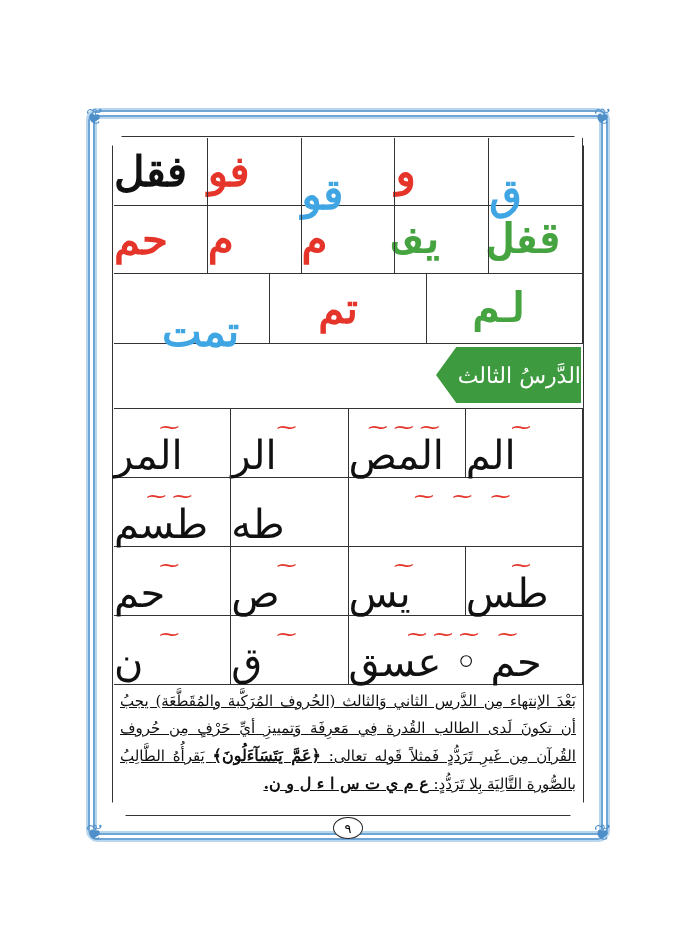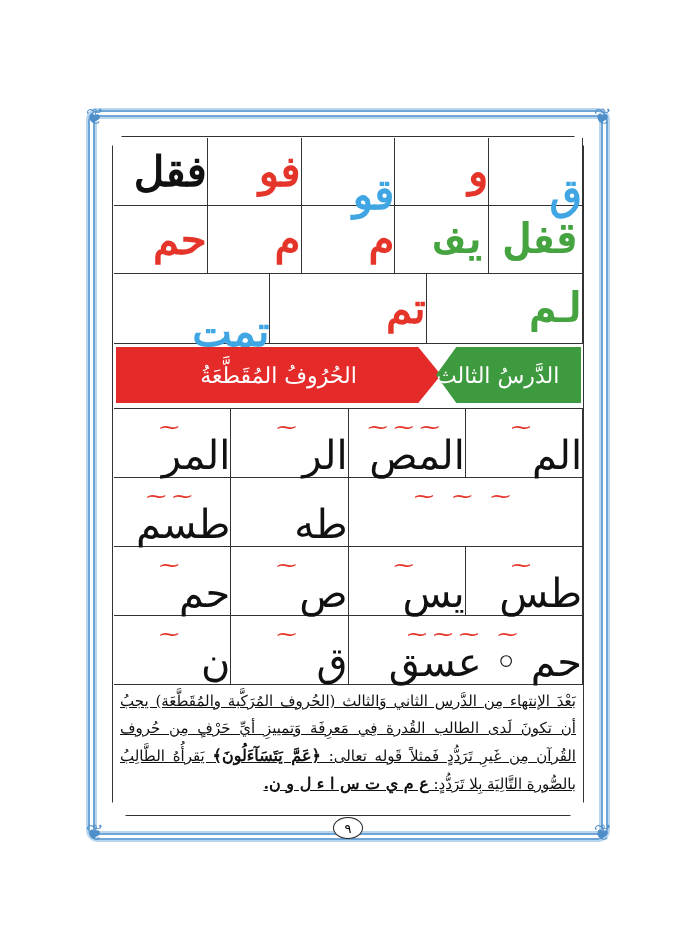--- a/index.html
+++ b/index.html
@@ -18,37 +18,37 @@
     clip-path: polygon(10px 0, calc(100% - 10px) 0, 100% 10px, 100% calc(100% - 14px), calc(100% - 14px) 100%, 14px 100%, 0 calc(100% - 14px), 0 10px);
     background: #fff;
   }
   .corner-orn {
     position: absolute; width: 30px; height: 30px; color: #4f8fc9; font-size: 22px; line-height: 30px; text-align: center;
   }
 
   .grid { position: absolute; display: grid; direction: rtl; }
   .cell {
     border-right: 1.5px solid #333; border-bottom: 1.5px solid #333;
-    display: flex; align-items: center; justify-content: flex-start;
+    display: flex; align-items: center; justify-content: flex-end;
     font-family: "DejaVu Serif", serif;
     position: relative;
   }
   .cell:last-child { }
   .g1 { left: 114px; top: 138px; width: 469px; height: 136px;
         grid-template-columns: repeat(5, 1fr); grid-template-rows: 68px 68px; }
   .g1 .cell { font-size: 42px; font-weight: bold; }
   .g2 { left: 114px; top: 274px; width: 469px; height: 70px;
         grid-template-columns: repeat(3, 1fr); grid-template-rows: 70px; }
   .g2 .cell { font-size: 42px; font-weight: bold; padding-left: 48px; }
 
   .banner { position: absolute; left: 116px; top: 347px; width: 465px; height: 56px; }
   .banner-green {
     position: absolute; right: 0; top: 0; width: 145px; height: 56px; background: #3e9a3e;
     clip-path: polygon(14% 0, 100% 0, 100% 100%, 14% 100%, 0 50%);
-    color: #fff; display: flex; align-items: center; justify-content: flex-start;
+    color: #fff; display: flex; align-items: center; justify-content: flex-end;
     font-size: 22px; font-family: "DejaVu Serif", serif;
   }
   .banner-red {
     position: absolute; left: 0; top: 0; width: 325px; height: 56px; background: #e52a2a;
     clip-path: polygon(0 0, 93% 0, 100% 50%, 93% 100%, 0 100%);
     color: #fff; display: flex; align-items: center; justify-content: center;
     font-size: 22px; font-family: "DejaVu Serif", serif;
   }
 
   .g3 { left: 114px; top: 408px; width: 469px; height: 276px;
@@ -126,23 +126,20 @@
     </div>
   <div class="cell">
       <span class="c-red">تم</span>
     </div>
   <div class="cell">
       <span class="c-blue">تمت</span>
     </div>
 </div>
 
 <div class="banner">
-  <div class="banner-red">
-      <span>الحُرُوفُ المُقَطَّعَةُ</span>
-    </div>
   <div class="banner-green">
       <span>الدَّرسُ الثالث</span>
     </div>
 </div>
 
 <div class="grid g3">
   <div class="cell">
       <span class="mark">⁓</span>
       <span class="glyph">الم</span>
     </div>

